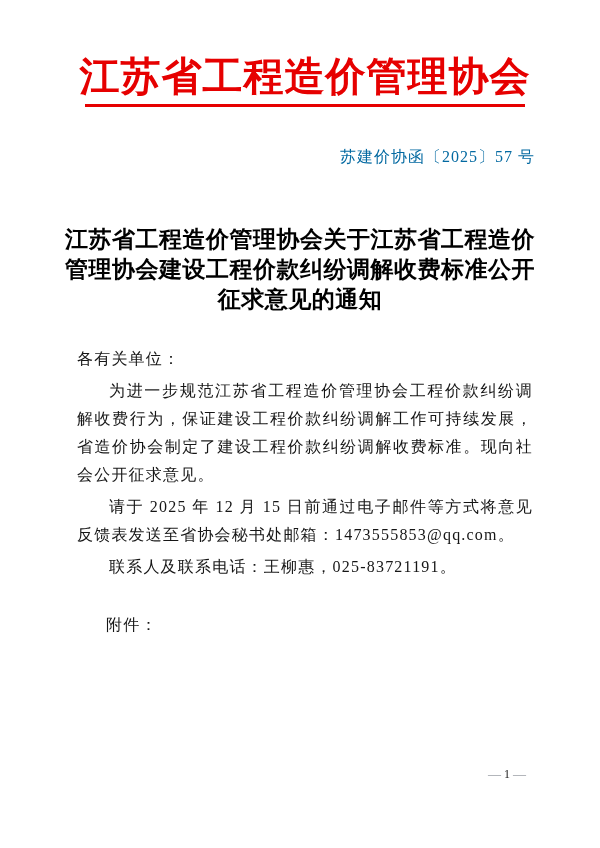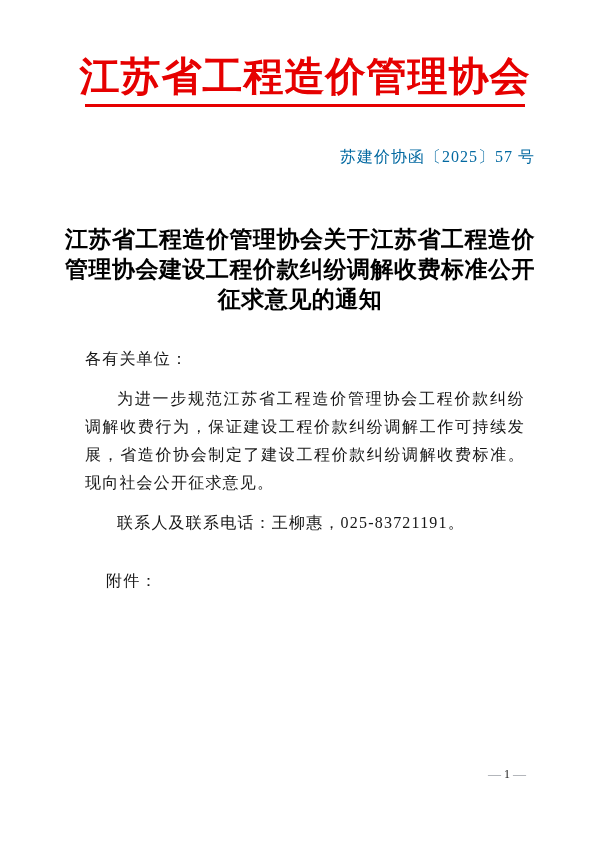--- a/index.html
+++ b/index.html
@@ -58,21 +58,21 @@
   .body-text {
     margin: 30px 63px 0 73px;
     font-size: 16px;
     line-height: 28px;
     letter-spacing: 1.2px;
     text-align: justify;
     text-justify: inter-character;
     color: #161616;
   }
   .body-text p {
-    margin: 12px;
+    margin: 4px;
   }
   .para {
     text-indent: 2em;
   }
   
   .attach {
     position: relative;
     margin-top: 30px;
     padding-left: 72px;
   }
@@ -115,20 +115,21 @@
   <div class="doc-number">苏建价协函〔2025〕57 号</div>
 
   <h1 class="doc-title">江苏省工程造价管理协会关于江苏省工程造价管理协会建设工程价款纠纷调解收费标准公开征求意见的通知</h1>
 
   <div class="body-text">
 
     <p class="salutation">各有关单位：</p>
 
     <p class="para">为进一步规范江苏省工程造价管理协会工程价款纠纷调解收费行为，保证建设工程价款纠纷调解工作可持续发展，省造价协会制定了建设工程价款纠纷调解收费标准。现向社会公开征求意见。</p>
 
+    <p class="para">请于 2025 年 12 月 15 日前通过电子邮件等方式将意见反馈表发送至省协会秘书处邮箱：1473555853@qq.com。</p>
 
     <p class="para">联系人及联系电话：王柳惠，025-83721191。</p>
 
     <div class="attach">
       <span class="attach-label">附件：</span>
     </div>
 
   </div>
 
   <div class="page-footer">

